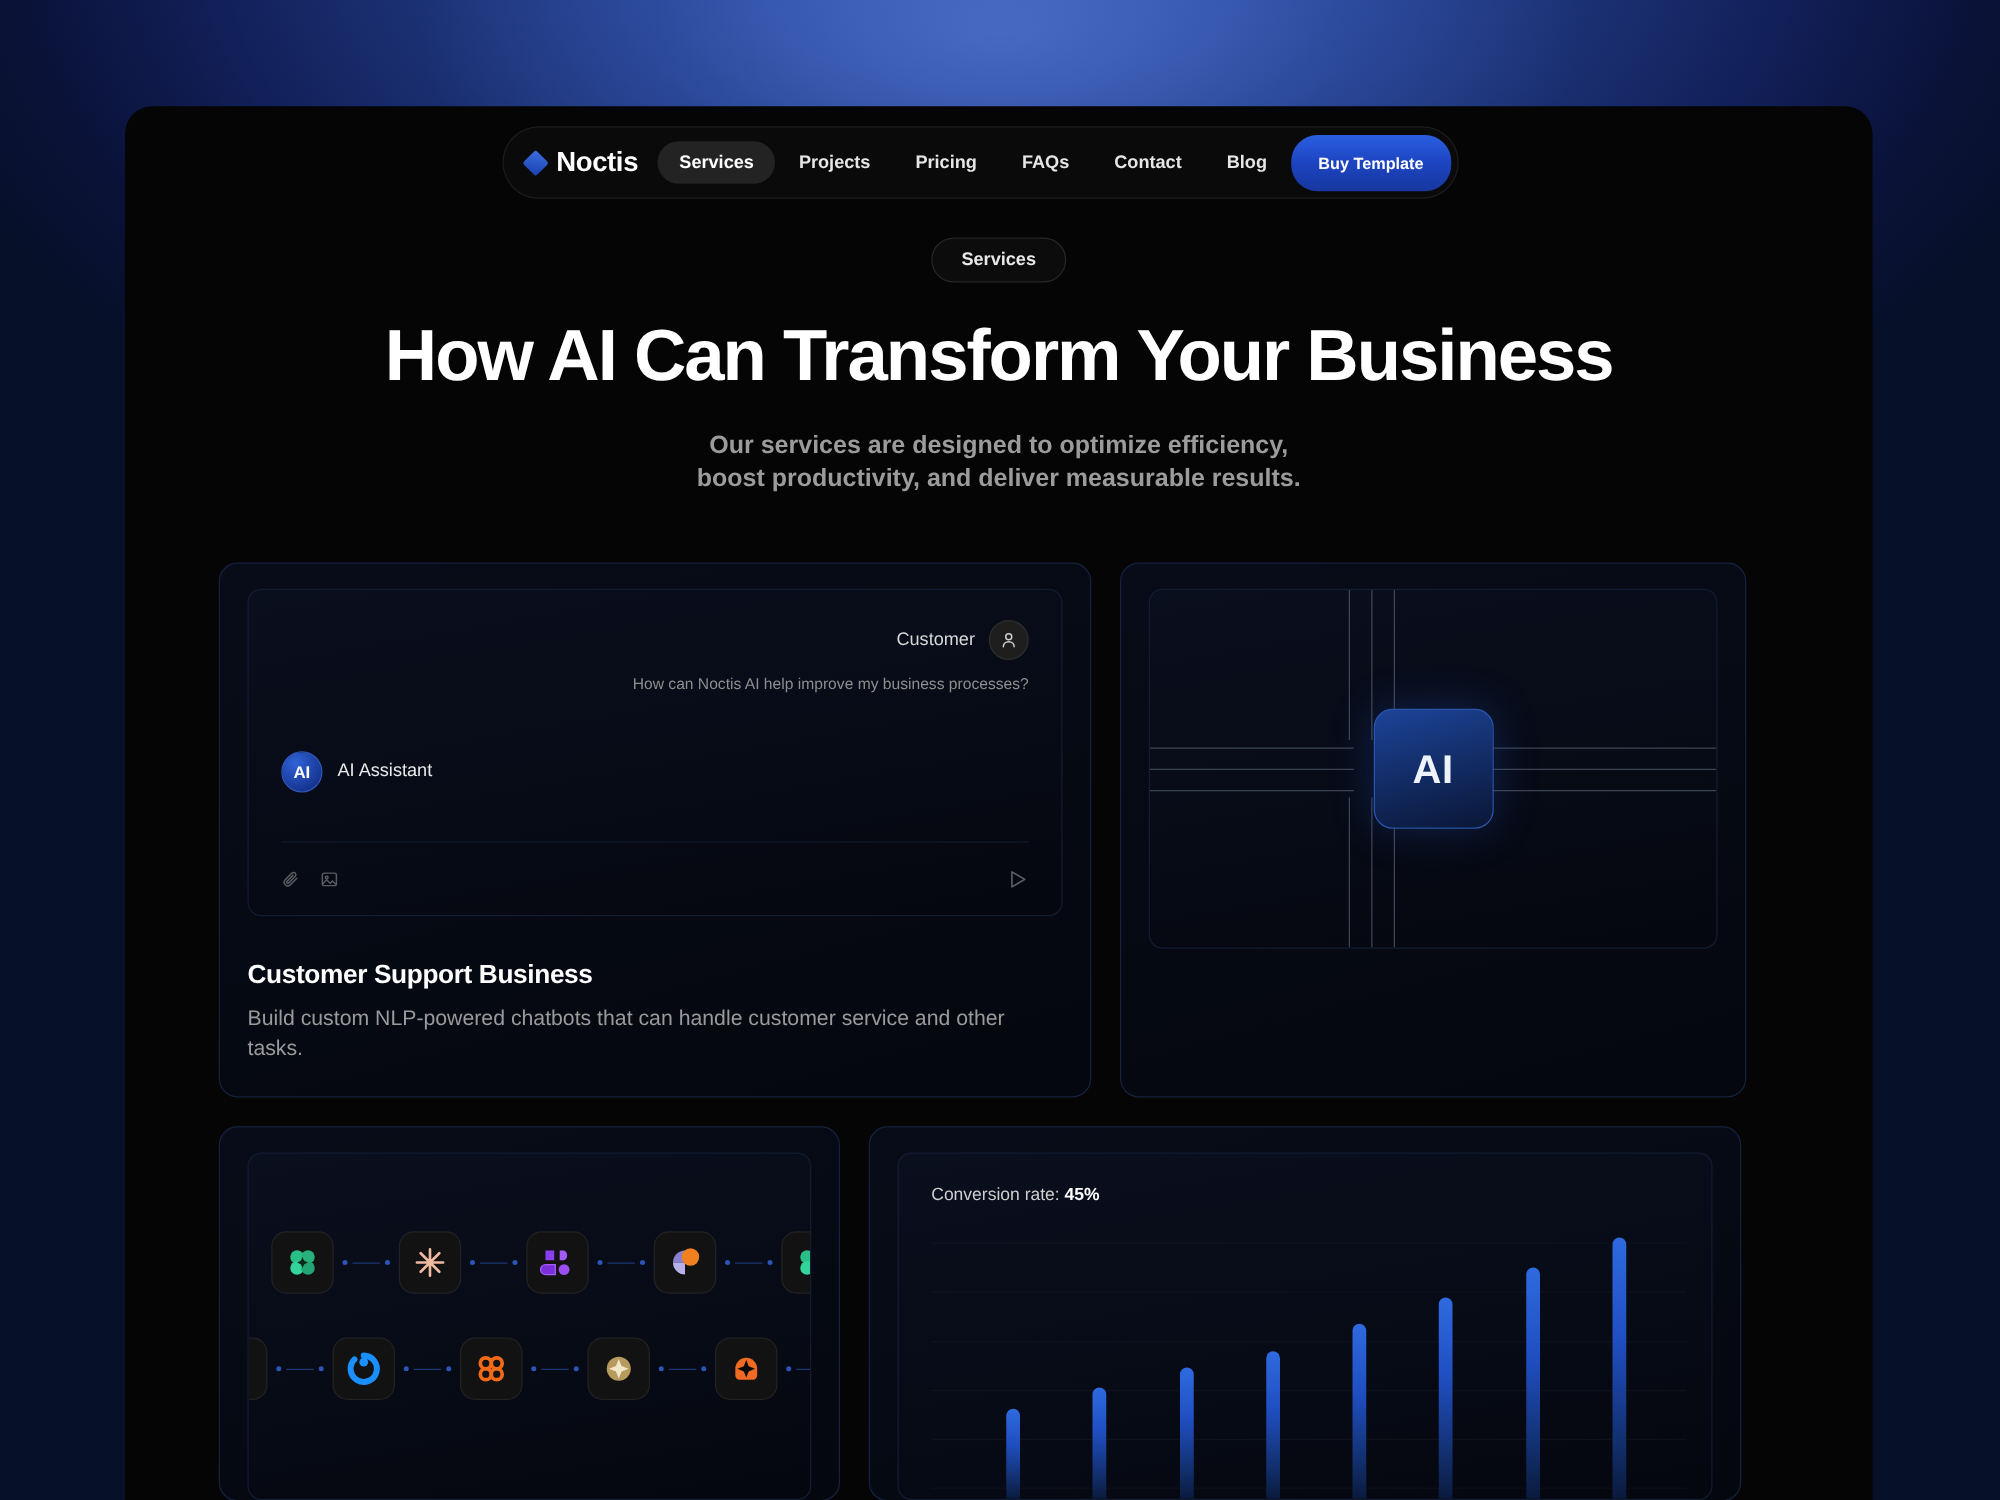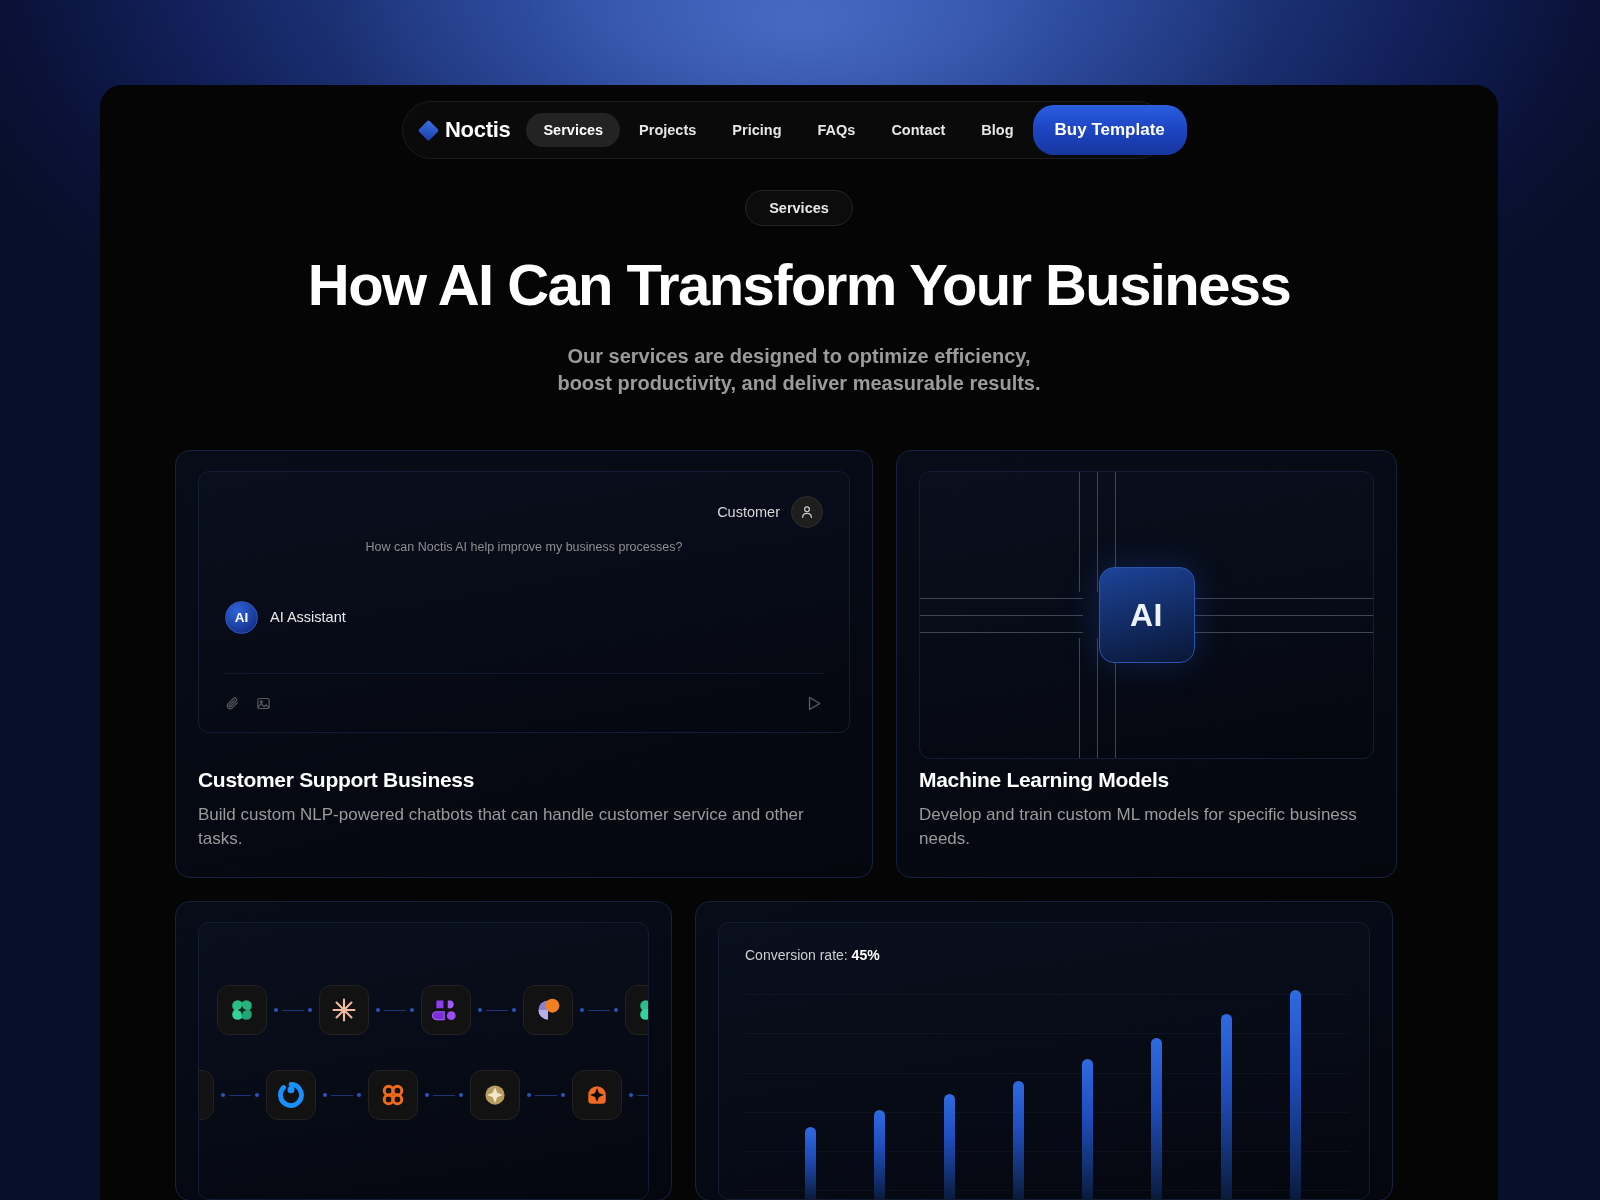--- a/index.html
+++ b/index.html
@@ -89,21 +89,21 @@
     background: transparent;
   }
   .nav-link.active {
     background: #232323;
     color: #ffffff;
   }
   .buy-btn {
     margin-left: auto;
     background: linear-gradient(180deg, #2a5fe0 0%, #1d45c2 48%, #17379f 100%);
     color: #ffffff;
-    font-size: 17px;
+    font-size: 13px;
     font-weight: 700;
     padding: 15px 22px;
     border-radius: 21px;
     border: none;
     cursor: pointer;
     white-space: nowrap;
     font-family: inherit;
   }
 
   
@@ -187,21 +187,21 @@
 
   
   .chat-pane {
     position: absolute;
     inset: 0;
     padding: 24px 26px 0 26px;
     display: flex;
     flex-direction: column;
   }
   .chat-scroll { flex: 1; border-bottom: 1px solid #101a2e; padding-bottom: 16px; }
-  .msg-user { text-align: center; }
+  .msg-user { text-align: right; }
   .msg-user-head {
     display: flex; align-items: center; justify-content: flex-end; gap: 11px;
   }
   .msg-user-name { color: #d8d8d8; font-size: 14.5px; }
   .avatar-circle {
     width: 32px; height: 32px; border-radius: 50%;
     background: #1e1e1e; border: 1px solid #2d2d2d;
     display: flex; align-items: center; justify-content: center;
   }
   .msg-user-text {
@@ -385,24 +385,20 @@
           <div class="trace trace-v" style="left:39%; bottom:0; height:42%;"></div>
           <div class="trace trace-v" style="left:43%; bottom:0; height:42%;"></div>
           <div class="trace trace-h" style="top:44%; left:0; width:36%;"></div>
           <div class="trace trace-h" style="top:50%; left:0; width:36%;"></div>
           <div class="trace trace-h" style="top:56%; left:0; width:36%;"></div>
           <div class="trace trace-h" style="top:44%; right:0; width:46%;"></div>
           <div class="trace trace-h" style="top:50%; right:0; width:46%;"></div>
           <div class="trace trace-h" style="top:56%; right:0; width:46%;"></div>
           <div class="chip">AI</div>
         </div>
-      </div>
-      <div class="card-body">
-        <h3 class="card-title">Machine Learning Models</h3>
-        <p class="card-desc">Develop and train custom ML models for specific business needs.</p>
       </div>
     </article>
 
     <article class="card narrow-b">
       <div class="card-visual">
         <div class="integ">
           <div class="integ-row r1">
             <span class="integ-tile">
               <svg width="28" height="28" viewBox="0 0 32 32">
                 <circle cx="11" cy="11" r="6.2" fill="#2bbf88"></circle>

